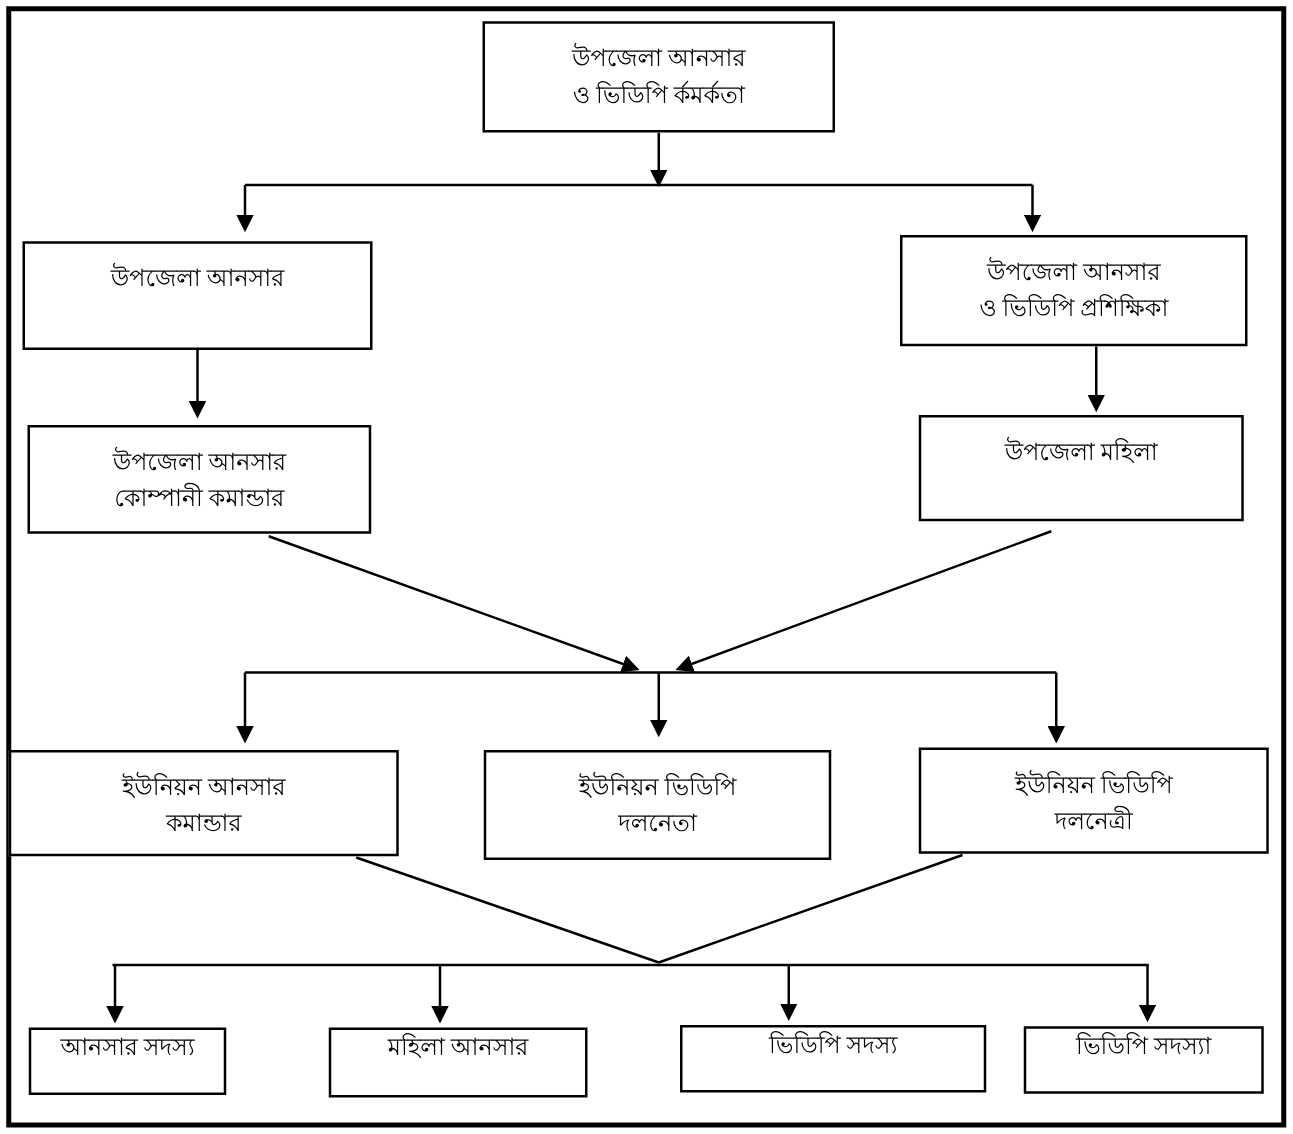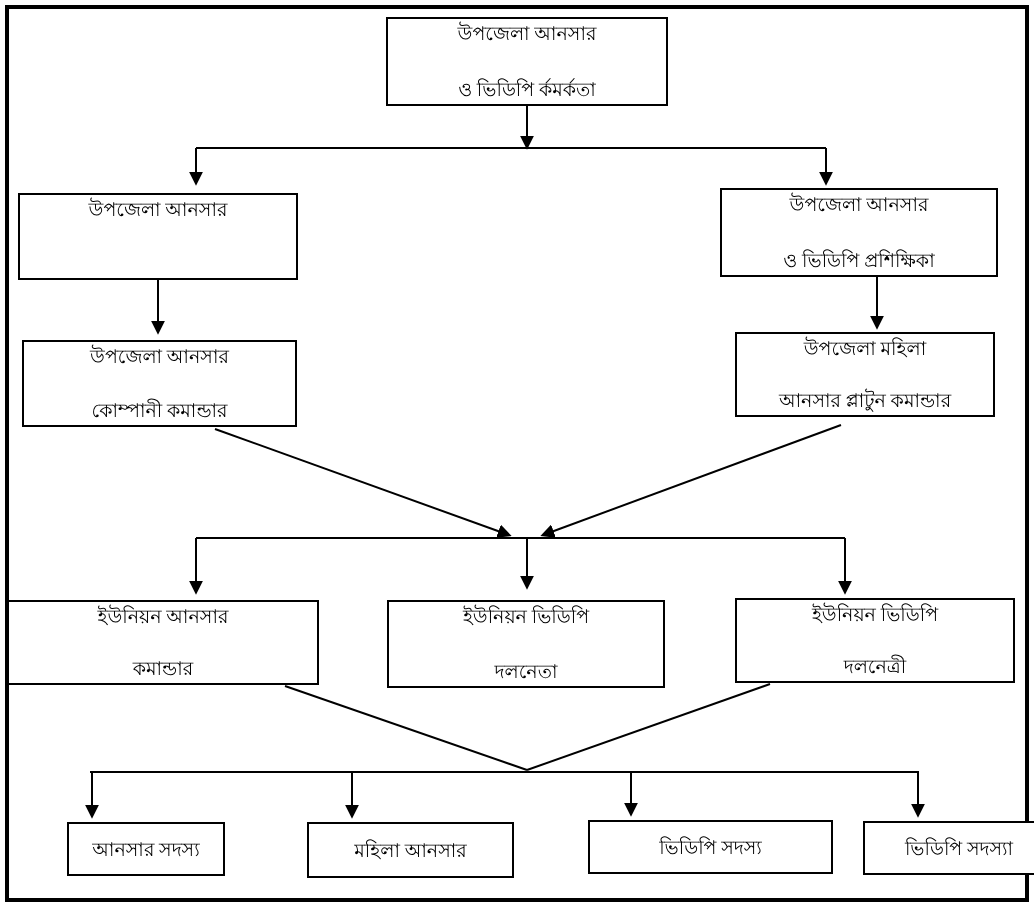--- a/index.html
+++ b/index.html
@@ -12,22 +12,22 @@
     position:absolute;left:5px;top:5px;width:1016px;height:889px;
     border:4px solid #000;
   }
   .wires{position:absolute;left:0;top:0;}
   .box{
     position:absolute;border:2px solid #000;background:#ffffff;
     display:flex;flex-direction:column;align-items:center;
     text-align:center;font-size:19px;line-height:29px;
     box-sizing:border-box;
   }
-  .box.two{justify-content:space-between;padding-top:0;}
-  .box.one{justify-content:center;margin-left:44px;}
+  .box.two{justify-content:flex-start;padding-top:14px;}
+  .box.one{justify-content:flex-start;}
   .box span{display:block;white-space:nowrap;}
 </style>
 </head>
 <body>
 
 <div class="stage">
 
   <div class="frame"></div>
 
   <svg class="wires" width="1034" height="907" viewBox="0 0 1034 907">
@@ -75,21 +75,20 @@
     <span>উপজেলা আনসার</span>
     <span>ও ভিডিপি প্রশিক্ষিকা</span>
   </div>
 
   <div class="box two" style="left:22px;top:340px;width:275px;height:87px">
     <span>উপজেলা আনসার</span>
     <span>কোম্পানী কমান্ডার</span>
   </div>
   <div class="box two" style="left:735px;top:332px;width:260px;height:85px">
     <span>উপজেলা মহিলা</span>
-    <span>আনসার প্লাটুন কমান্ডার</span>
   </div>
 
   <div class="box two" style="left:7px;top:600px;width:312px;height:85px">
     <span>ইউনিয়ন আনসার</span>
     <span>কমান্ডার</span>
   </div>
   <div class="box two" style="left:387px;top:600px;width:278px;height:88px">
     <span>ইউনিয়ন ভিডিপি</span>
     <span>দলনেতা</span>
   </div>

